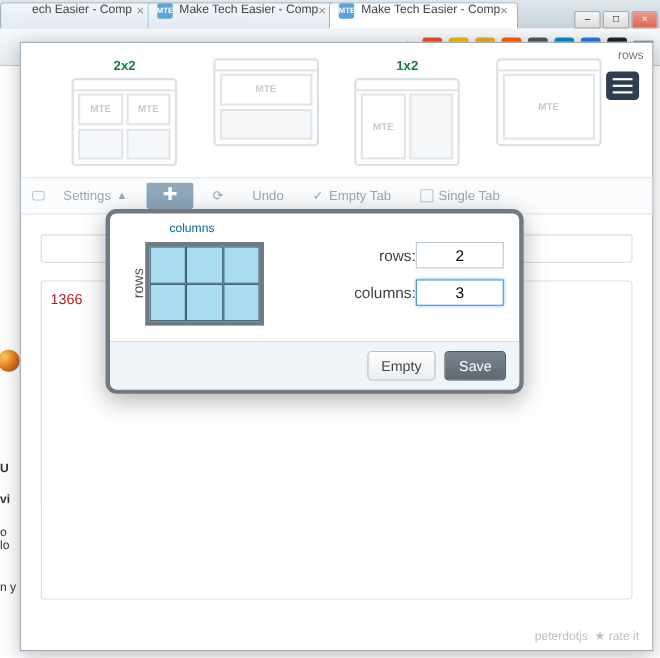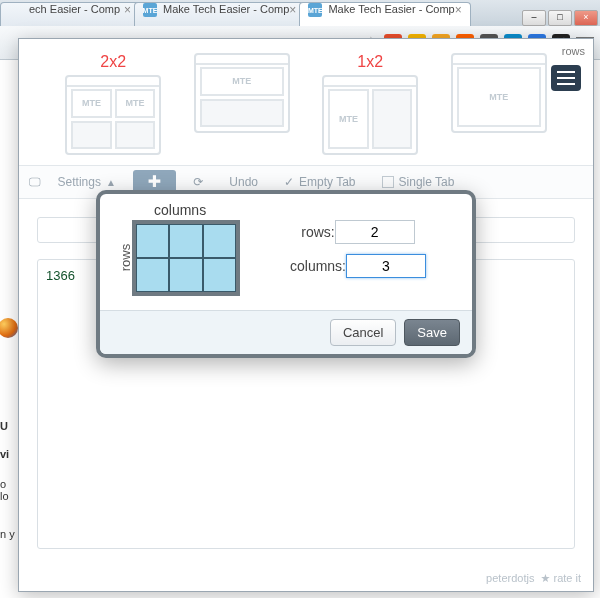--- a/index.html
+++ b/index.html
@@ -27,49 +27,49 @@
   .menu-lines span{height:2px;background:#777;}
 
   
   .panel { position: absolute; top: 38px; left: 18px; right: 6px; bottom: 6px; background: #fff; border: 1px solid #9aa6b1; box-shadow: 0 4px 18px rgba(0,0,0,.25); }
   .bookm { position:absolute; top:6px; right:8px; font-size:11px; color:#777; }
   .burger { position:absolute; top:26px; right:12px; width:30px; height:26px; background:#2c3e50; border-radius:4px; display:flex; flex-direction:column; justify-content:center; align-items:center; gap:4px;}
   .burger span{width:18px;height:2px;background:#fff;}
 
   .layouts { display:flex; justify-content:space-around; padding: 14px 30px 10px; }
   .layout { text-align:center; }
-  .layout .lbl { font-size: 16px; color:#ef4444; margin-bottom:4px; font-weight:normal;}
+  .layout .lbl { font-size: 12px; color:#15803d; margin-bottom:4px; font-weight:bold;}
   .layout .pic { width: 96px; height: 80px; border: 2px solid #dbe1e6; border-radius:4px; position:relative; background:#fff;}
   .pic .bar {height:10px;border-bottom:2px solid #e1e6ea;}
   .pic .cells{position:absolute;top:12px;left:4px;right:4px;bottom:4px;display:grid;gap:3px;}
   .pic .cell{border:2px solid #e1e6ea;display:flex;align-items:center;justify-content:center;font-size:9px;color:#c2cbd2;font-weight:bold;}
   .pic .blank{background:repeating-linear-gradient(#f5f7f9,#f5f7f9);} 
 
   .tbar { height: 34px; border-top:1px solid #e2e7eb; border-bottom:1px solid #e2e7eb; background:#fbfcfd; display:flex; align-items:center; gap:8px; padding: 0 10px; font-size:12px; color:#9aa6b1;}
   .tbar .btn { display:flex; align-items:center; gap:5px; padding:4px 8px; border:1px solid transparent; border-radius:3px;}
   .tbar .btn.add { background:#8fa7bb; color:#fff; padding:4px 14px; font-size:16px; line-height:14px;}
   .tbar .chev { font-size:10px;}
   .tbar .chk { width:12px;height:12px;border:1px solid #c2cbd2;display:inline-block;}
 
   .stage { position:relative; padding: 18px; }
   .inputrow { width: 100%; height: 26px; border:1px solid #d9dfe4; border-radius:3px; background:#fff;}
-  .bigbox { margin-top: 16px; height: 290px; border:1px solid #d9dfe4; border-radius:3px; padding:8px; color:#14532d; font-size:13px;}
+  .bigbox { margin-top: 16px; height: 290px; border:1px solid #d9dfe4; border-radius:3px; padding:8px; color:#b91c1c; font-size:13px;}
   .footer { position:absolute; bottom:6px; right:12px; font-size:11px; color:#b9c2ca;}
   .footer .star{color:#b9c2ca;}
 
   
   .modal { position:absolute; top: 190px; left: 96px; width: 380px; background:#fff; border:4px solid #6f7a82; border-radius:10px; box-shadow: 0 6px 22px rgba(0,0,0,.3); z-index:10;}
   .modal-body { padding: 8px 14px 14px; display:flex; gap:18px; align-items:center;}
   .gridwrap { position:relative; padding: 18px 0 0 18px;}
-  .gridwrap .toplbl{position:absolute;top:0;left:40px;font-size:14px;color:#404040;}
+  .gridwrap .toplbl{position:absolute;top:0;left:40px;font-size:11px;color:#0369a1;}
   .gridwrap .leftlbl{position:absolute;left:-2px;top:48px;transform:rotate(-90deg);font-size:13px;color:#555;}
   .grid { width: 108px; height: 76px; border:4px solid #6f7a82; display:grid; grid-template-columns:repeat(3,1fr); grid-template-rows:repeat(2,1fr);}
   .grid div{border:1px solid #3a5a6a; background:#a9dcef;}
   .fields { flex:1; display:flex; flex-direction:column; gap:10px; font-size:14px; color:#444;}
-  .frow { display:flex; align-items:center; justify-content:center;}
+  .frow { display:flex; align-items:center; justify-content:flex-end;}
   .frow input{ width:80px; height:24px; border:1px solid #bfc9d1; text-align:center; font-size:14px;}
   .frow input.active{border:1px solid #3b8ede; box-shadow:0 0 3px #8fc1ef;}
   .modal-foot{ background:#eef4f8; border-top:1px solid #d5dde3; padding:8px 12px; display:flex; justify-content:flex-end; gap:8px; border-radius:0 0 6px 6px;}
   .mbtn{ padding:5px 12px; font-size:13px; border-radius:4px; border:1px solid #b5bec6; background:linear-gradient(#fefefe,#ebeef1); color:#444;}
   .mbtn.primary{ background:linear-gradient(#7a8590,#5d6872); color:#fff; border-color:#4e5860;text-align:center;}
 
   
   .behind{position:absolute;left:0;top:60px;width:16px;bottom:0;background:#fff;}
   .behind .ffx{position:absolute;top:258px;left:-2px;width:20px;height:20px;border-radius:50%;background:radial-gradient(circle at 30% 30%,#ffcf5e,#e06a10 60%,#3b5fc0);}
   .behind .txt{position:absolute;left:0;font-size:11px;color:#333;}
@@ -231,16 +231,16 @@
         <span>rows:</span>
         <input value="2" style="">
       </div>
       <div class="frow">
         <span>columns:</span>
         <input class="active" value="3" style="">
       </div>
     </div>
   </div>
   <div class="modal-foot">
-    <button class="mbtn">Cancel</button>
+    <button class="mbtn">Empty</button>
     <button class="mbtn primary">Save</button>
   </div>
 </div>
 
 </body></html>

